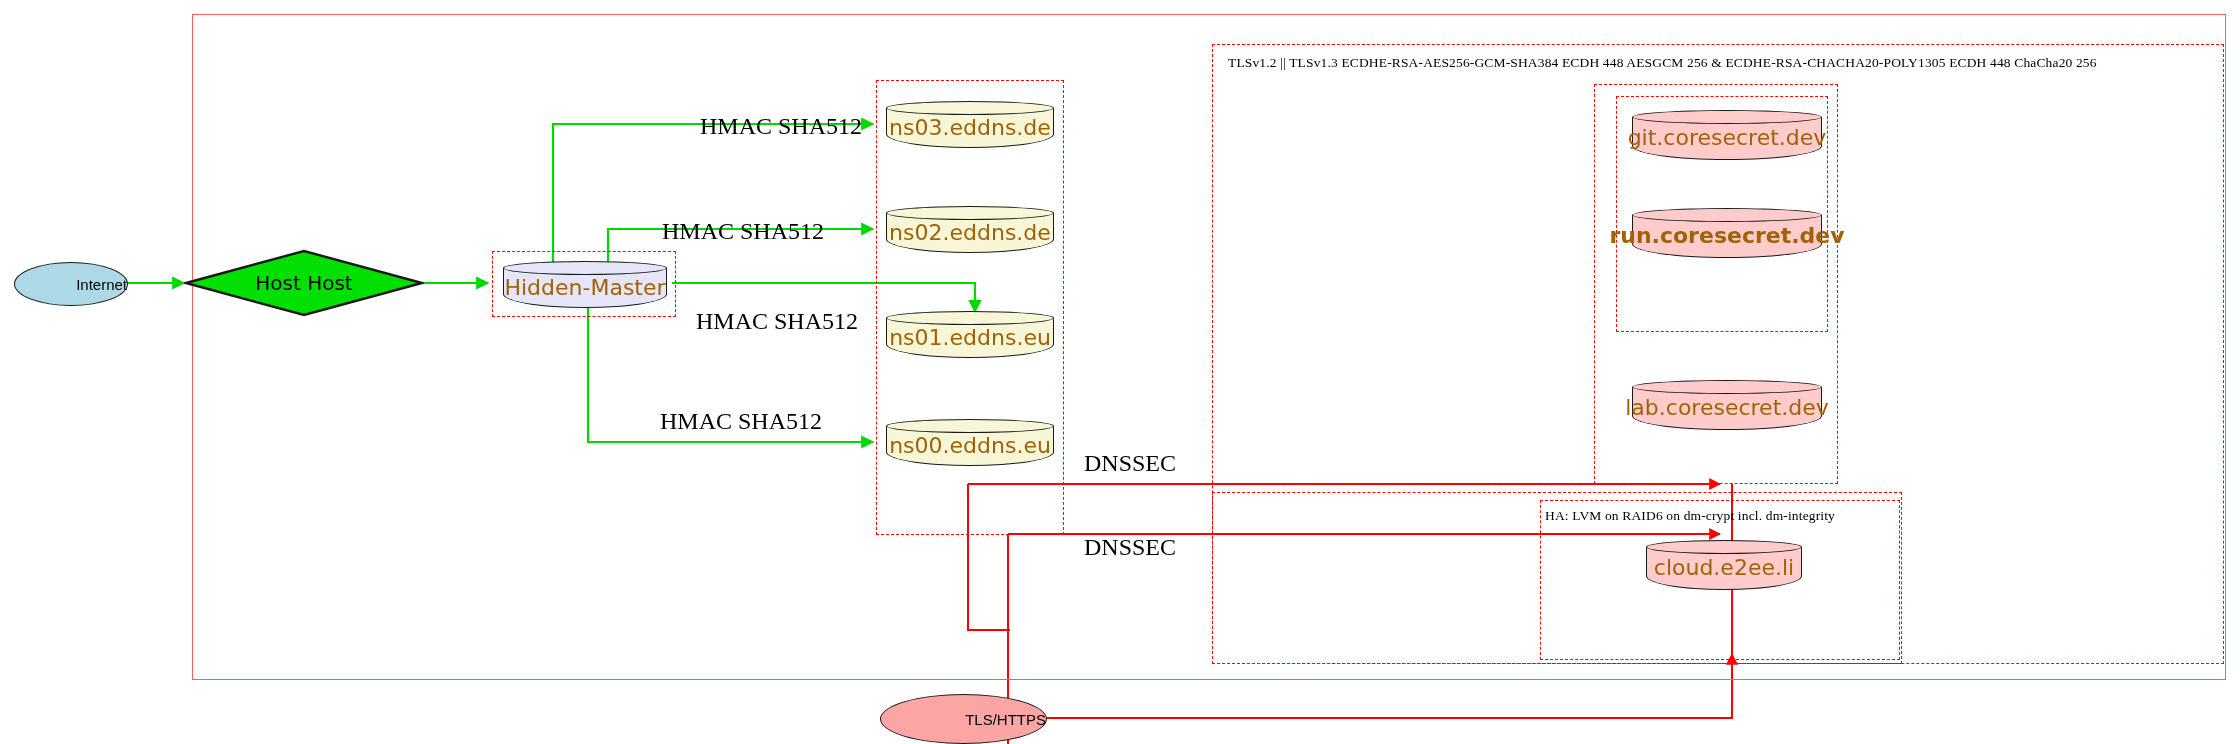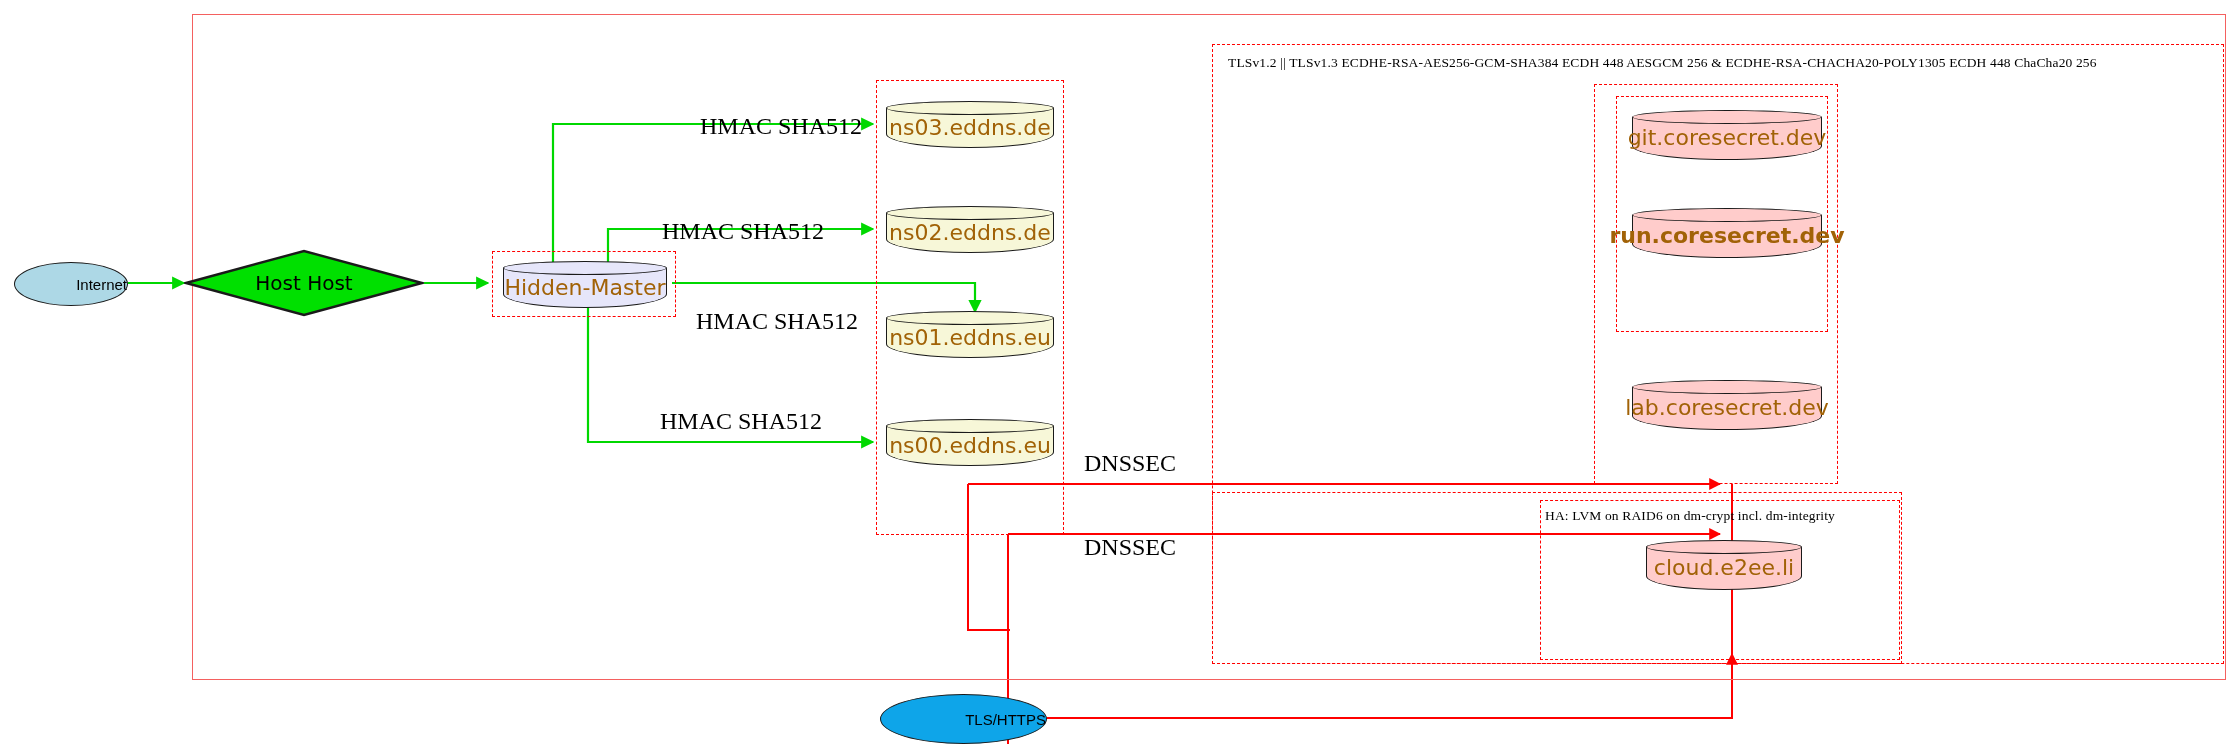--- a/index.html
+++ b/index.html
@@ -236,21 +236,21 @@
     <div class="top" style="background:#ffcccb;"></div>
     <div class="txt">lab.coresecret.dev</div>
   </div>
 
   <div class="cyl" style="left:1646px; top:540px; width:156px; height:50px;text-decoration:underline;">
     <div class="body" style="background:#ffcccb;"></div>
     <div class="top" style="background:#ffcccb;"></div>
     <div class="txt">cloud.e2ee.li</div>
   </div>
 
-  <div class="ellipse" style="left:880px; top:694px; width:167px; height:50px; background:#0ea5e9;">
+  <div class="ellipse" style="left:880px; top:694px; width:167px; height:50px; background:#fca5a5;">
     <span>TLS/HTTPS</span>
   </div>
 
   <div class="edge-label" style="left:700px; top:113px;">HMAC SHA512</div>
   <div class="edge-label" style="left:662px; top:218px;">HMAC SHA512</div>
   <div class="edge-label" style="left:696px; top:308px;">HMAC SHA512</div>
   <div class="edge-label" style="left:660px; top:408px;">HMAC SHA512</div>
   <div class="edge-label" style="left:1084px; top:450px;">DNSSEC</div>
   <div class="edge-label" style="left:1084px; top:534px;">DNSSEC</div>
 

